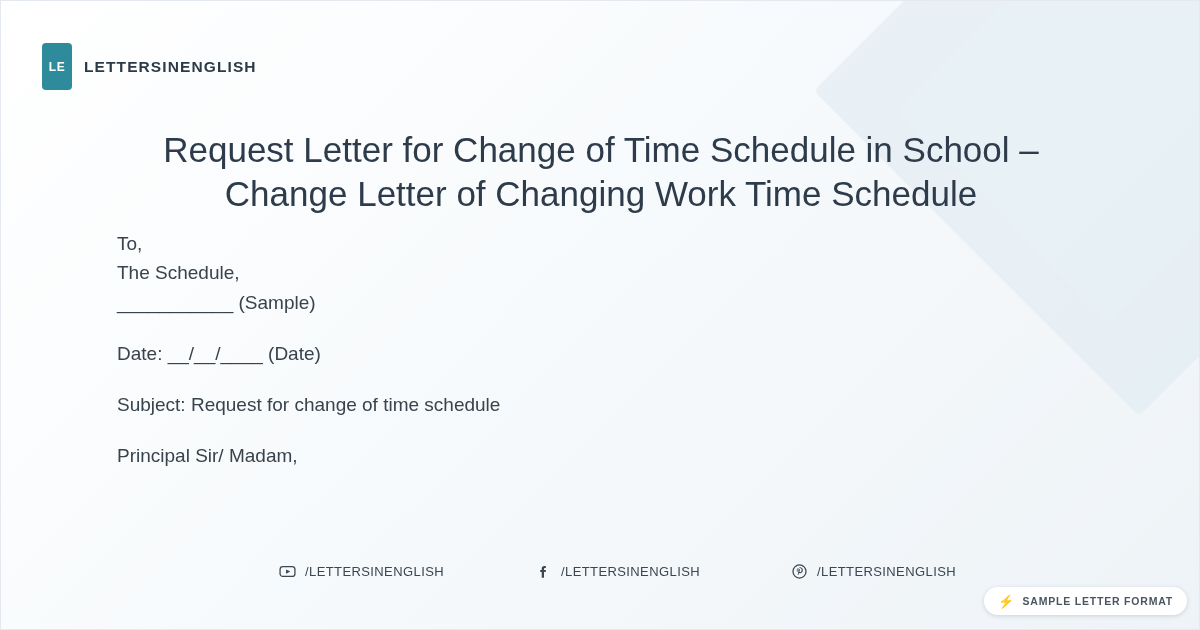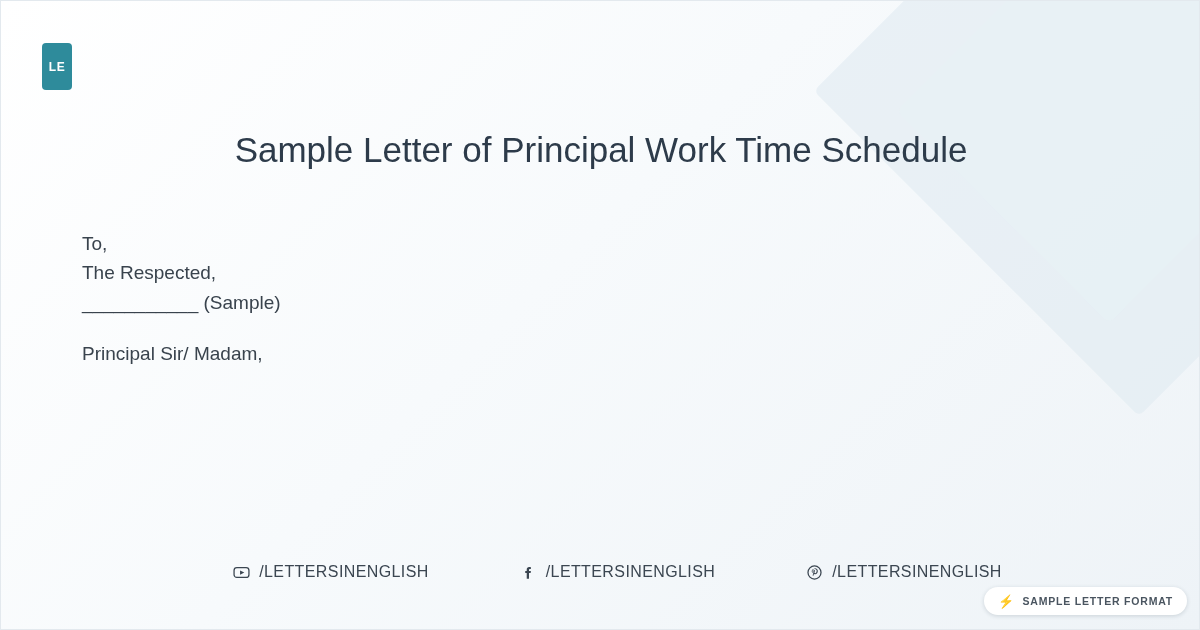--- a/index.html
+++ b/index.html
@@ -114,39 +114,40 @@
   }
   .letter .block {
     margin: 0 0 22px 0;
   }
   .letter .block:last-child {
     margin-bottom: 0;
   }
   .letter .line {
     display: block;
     white-space: pre-wrap;
+    margin-left: 35px;
   }
 
   
   .social-bar {
     position: absolute;
     left: 0;
     right: 0;
     top: 562px;
     display: flex;
     justify-content: center;
     align-items: center;
     gap: 56px;
   }
   .social {
     display: flex;
-    align-items: flex-end;
+    align-items: center;
     gap: 9px;
     color: #3b4651;
-    font-size: 16px;
+    font-size: 13px;
     letter-spacing: 0.4px;
     padding-left: 35px;
   }
   .social .glyph {
     width: 17px;
     height: 17px;
     display: inline-flex;
     align-items: center;
     justify-content: center;
     color: #3b4651;
@@ -183,31 +184,39 @@
 <body>
 
 <div class="page">
   <div class="deco"></div>
   <div class="deco2"></div>
 
   <div class="content">
 
     <div class="brand">
       <span class="brand-mark">LE</span>
+      <span class="brand-name">LETTERSINENGLISH</span>
     </div>
 
     <h1 class="title">
-      <span class="title-line">Sample Letter of Principal Work Time Schedule</span>
+      <span class="title-line">Request Letter for Change of Time Schedule in School –</span>
+      <span class="title-line">Change Letter of Changing Work Time Schedule</span>
     </h1>
 
     <div class="letter">
       <div class="block">
         <span class="line">To,</span>
-        <span class="line">The Respected,</span>
+        <span class="line">The Schedule,</span>
         <span class="line">___________ (Sample)</span>
+      </div>
+      <div class="block">
+        <span class="line">Date: __/__/____ (Date)</span>
+      </div>
+      <div class="block">
+        <span class="line">Subject: Request for change of time schedule</span>
       </div>
       <div class="block">
         <span class="line">Principal Sir/ Madam,</span>
       </div>
     </div>
 
     <div class="social-bar">
 
       <div class="social">
         <span class="glyph">

